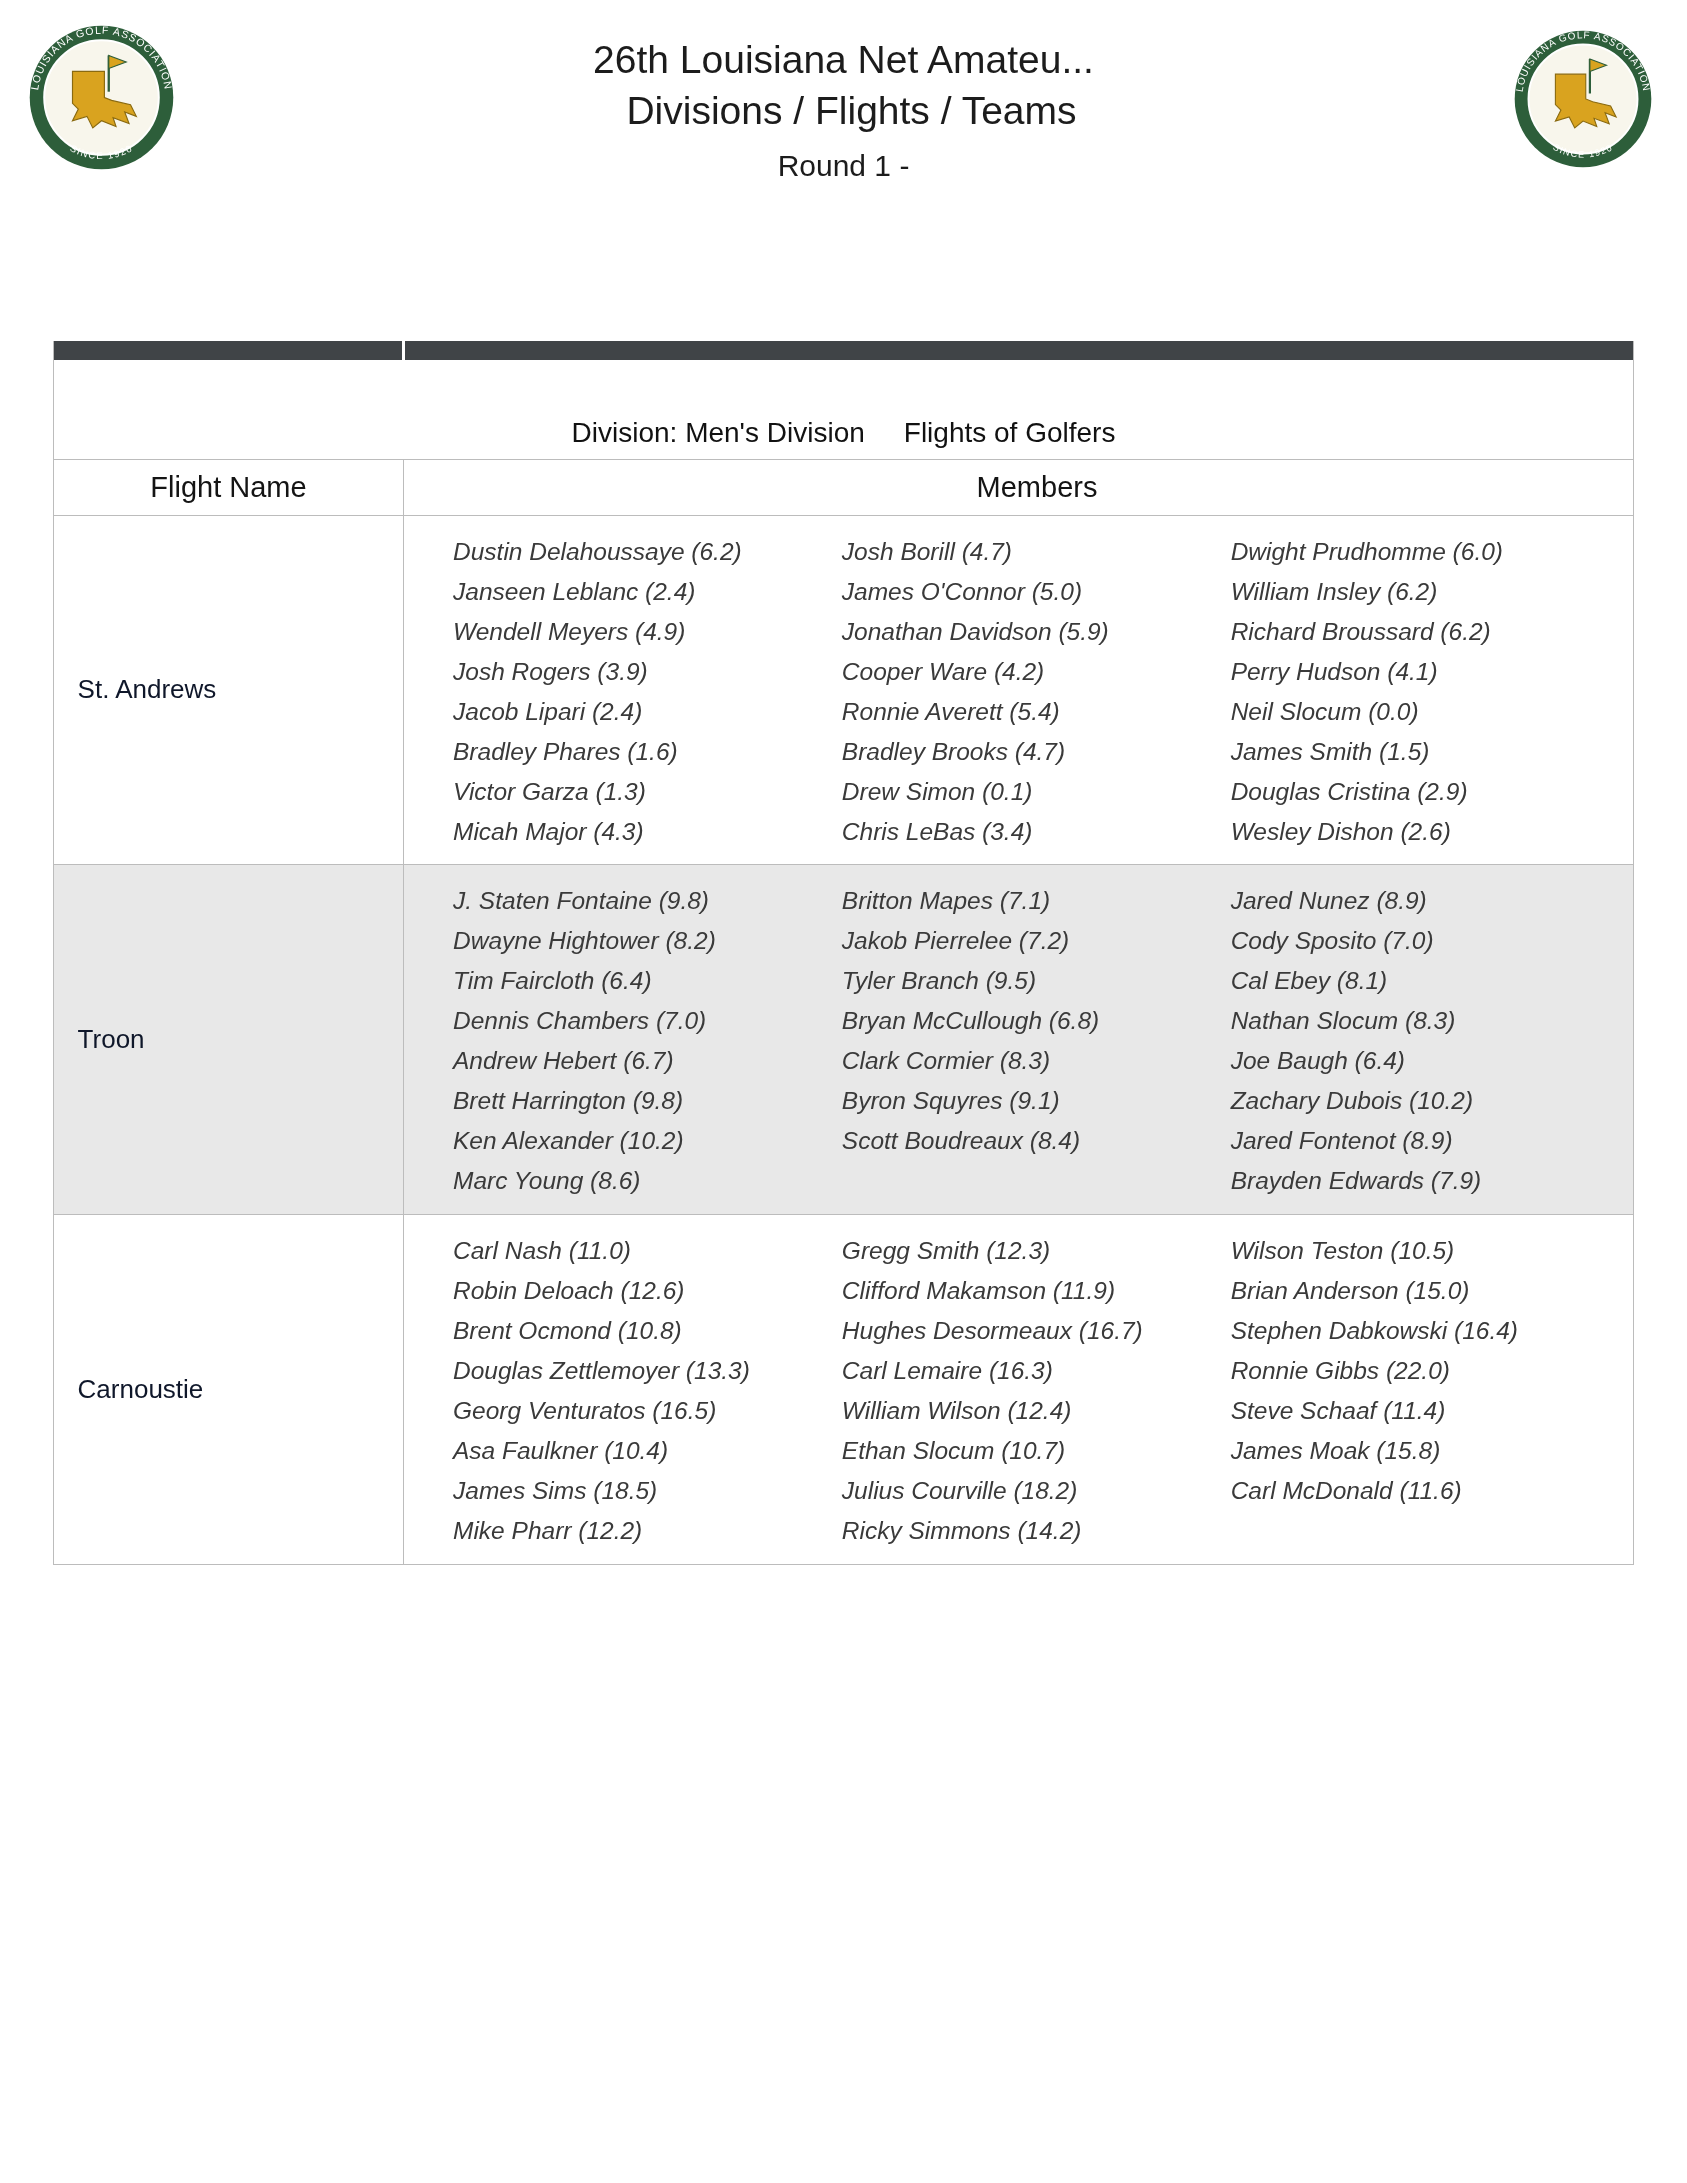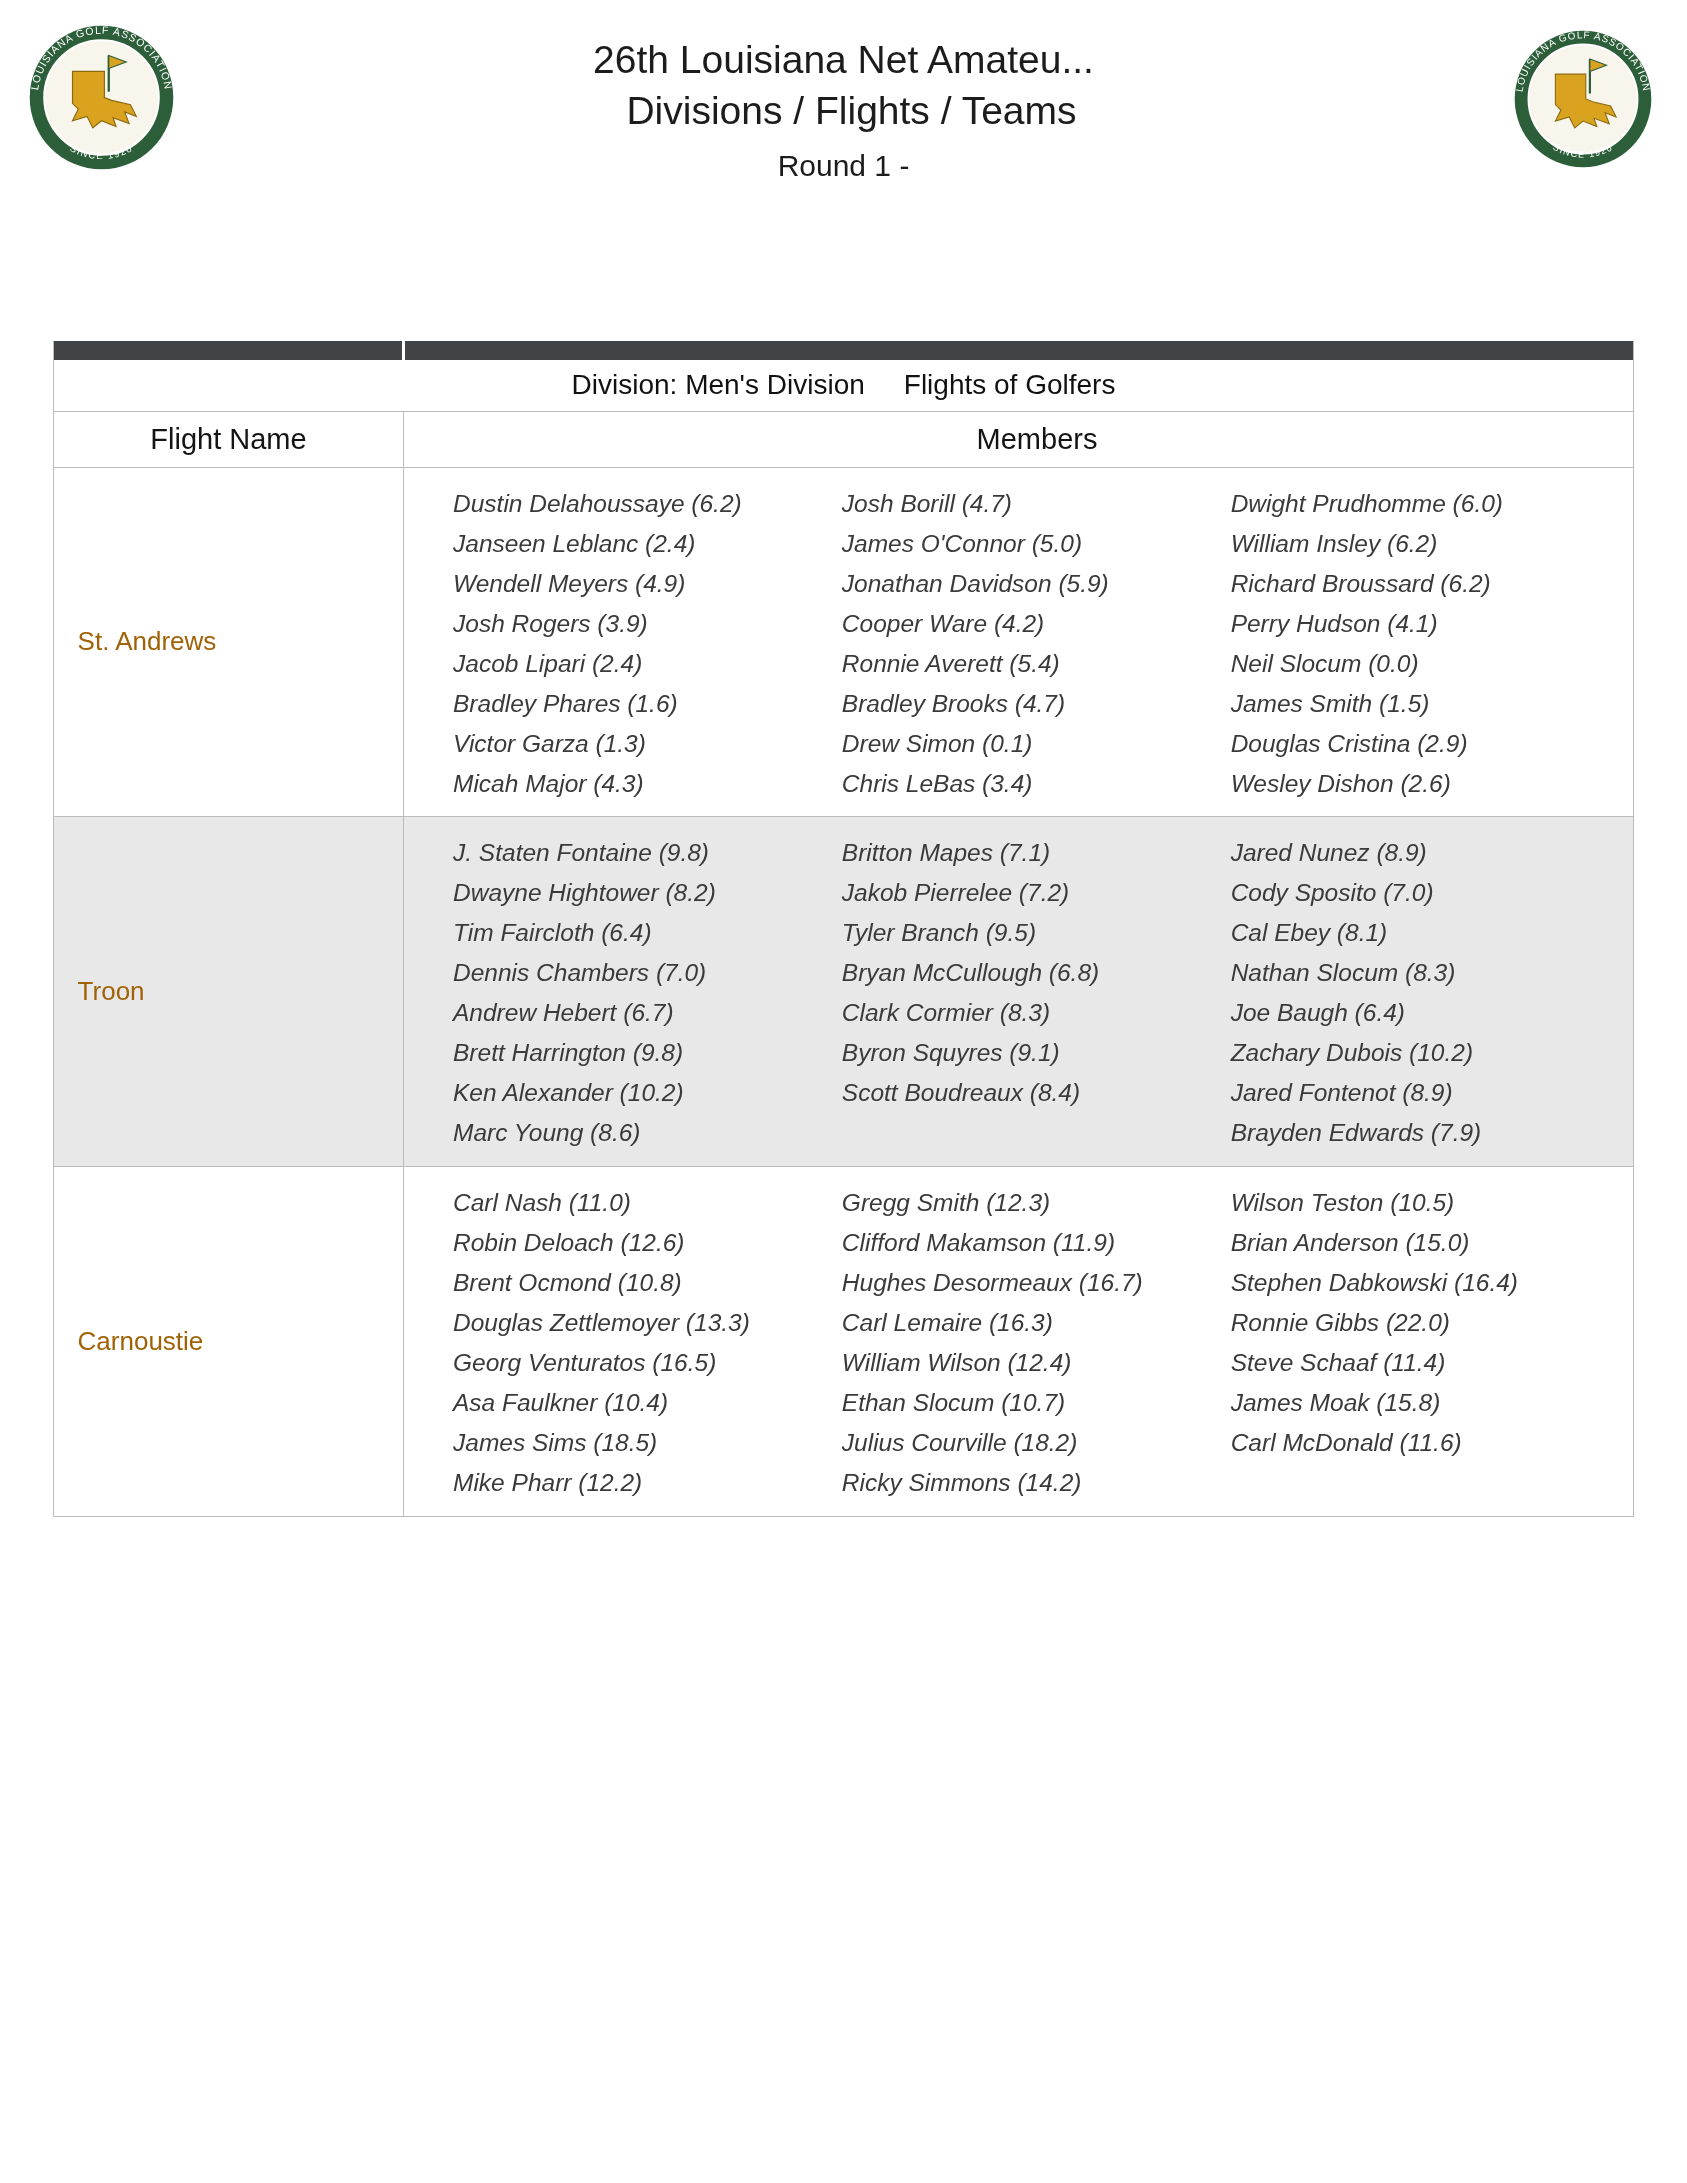--- a/index.html
+++ b/index.html
@@ -23,30 +23,30 @@
   .title2{font-size:39px;color:#1c1c1c;margin-top:5px;padding-left:16px;}
   .title3{font-size:30px;color:#1c1c1c;margin-top:13.5px;}
 
   
   .table-wrap{position:absolute;left:53px;top:341px;width:1581px;border:0.8px solid var(--border);border-top:none;background:#fff;}
   .top-bar{display:flex;gap:3.4px;background:#fff;}
   .top-bar .seg{height:18.6px;background:var(--bar);}
   .top-bar .seg1{width:348px;flex:none;}
   .top-bar .seg2{flex:1;}
 
-  .division-row{display:flex;justify-content:center;align-items:center;gap:39px;height:52px;border-bottom:0.8px solid var(--border);font-size:28px;color:#111;}
+  .division-row{display:flex;justify-content:center;align-items:center;gap:39px;height:52px;border-bottom:0.8px solid var(--border);font-size:28px;color:#111;margin-top:48px;}
 
   .cols-row{display:flex;border-bottom:0.8px solid var(--border);height:56px;gap:37px;}
   .col-flight{width:350px;flex:none;border-right:0.8px solid var(--border);display:flex;align-items:center;justify-content:center;font-size:29px;color:#141414;}
   .col-members{flex:1;display:flex;align-items:center;justify-content:center;font-size:29px;color:#141414;}
 
   .flight-row{display:flex;border-bottom:0.8px solid var(--border);}
   .flight-row:last-child{border-bottom:none;}
   .flight-row.alt{background:var(--altbg);}
-  .flight-name-cell{width:350px;flex:none;border-right:0.8px solid var(--border);display:flex;align-items:center;padding-left:23.6px;font-size:26px;color:#a16207;}
+  .flight-name-cell{width:350px;flex:none;border-right:0.8px solid var(--border);display:flex;align-items:center;padding-left:23.6px;font-size:26px;color:#0f172a;}
   .members-cell{flex:1;display:grid;grid-template-columns:1fr 1fr 1fr;padding:16px 13.5px 12.7px 49px;font-style:italic;}
   .member{font-size:24.5px;line-height:40px;color:#3a3a3a;white-space:nowrap;}
 </style>
 </head>
 <body>
 
 <div class="page">
 
   <div class="logo left"><svg viewBox="0 0 100 100" width="100%" height="100%">
         <circle cx="50" cy="50" r="49.5" fill="var(--green)"></circle>

